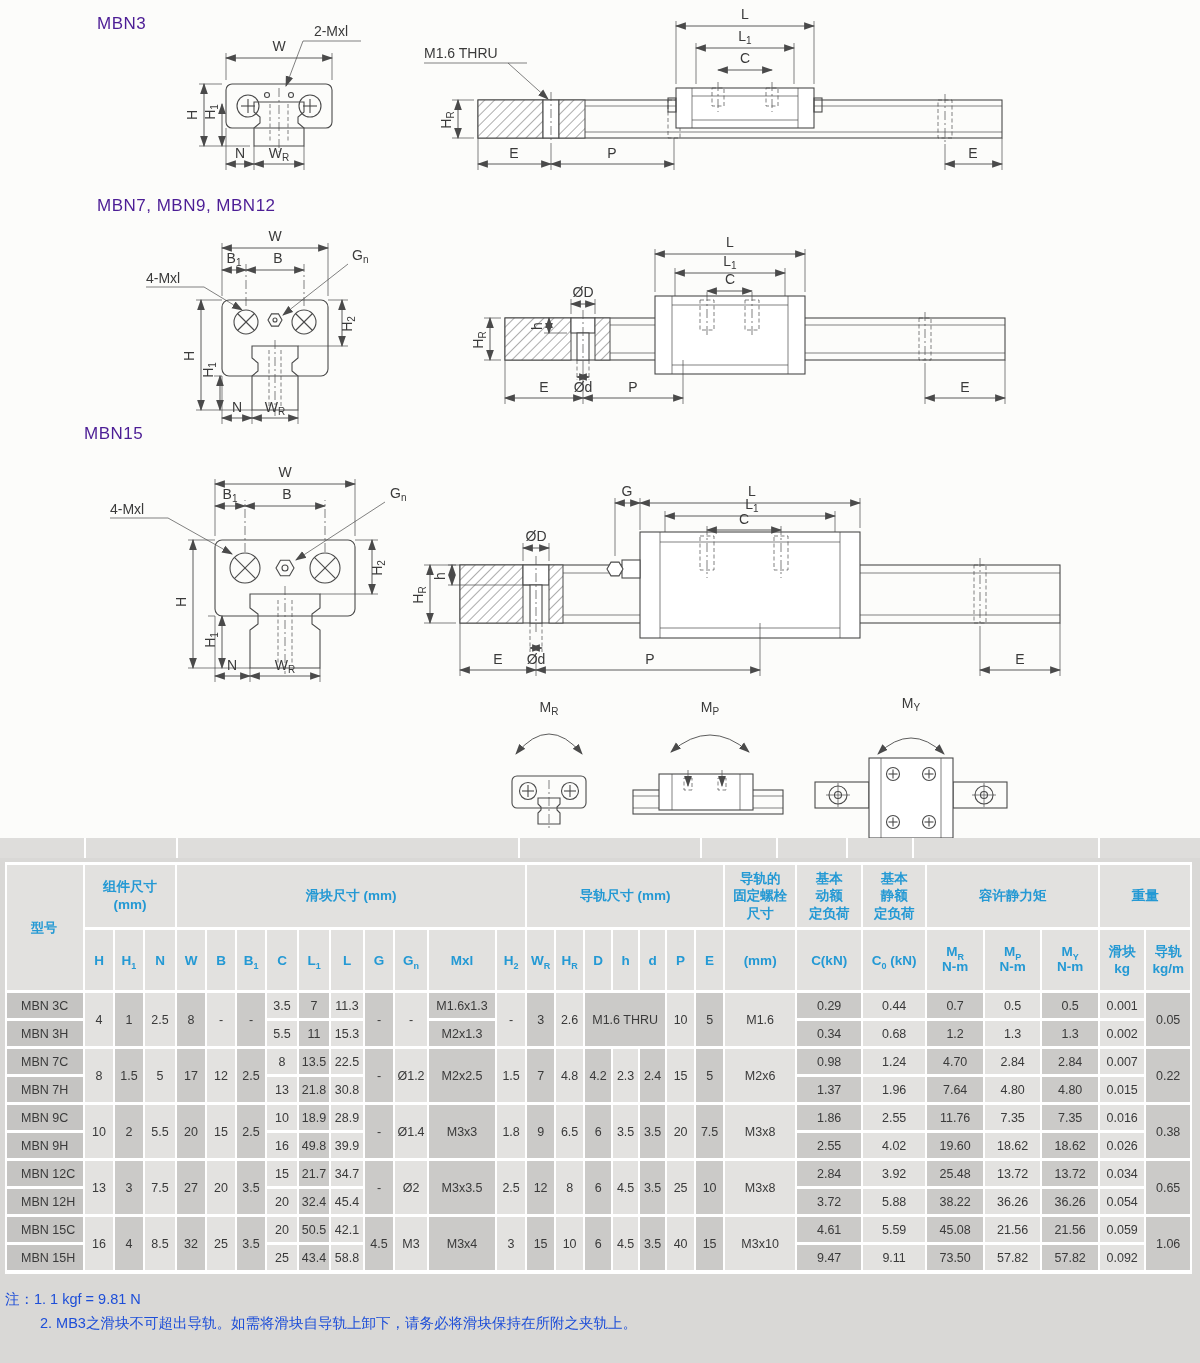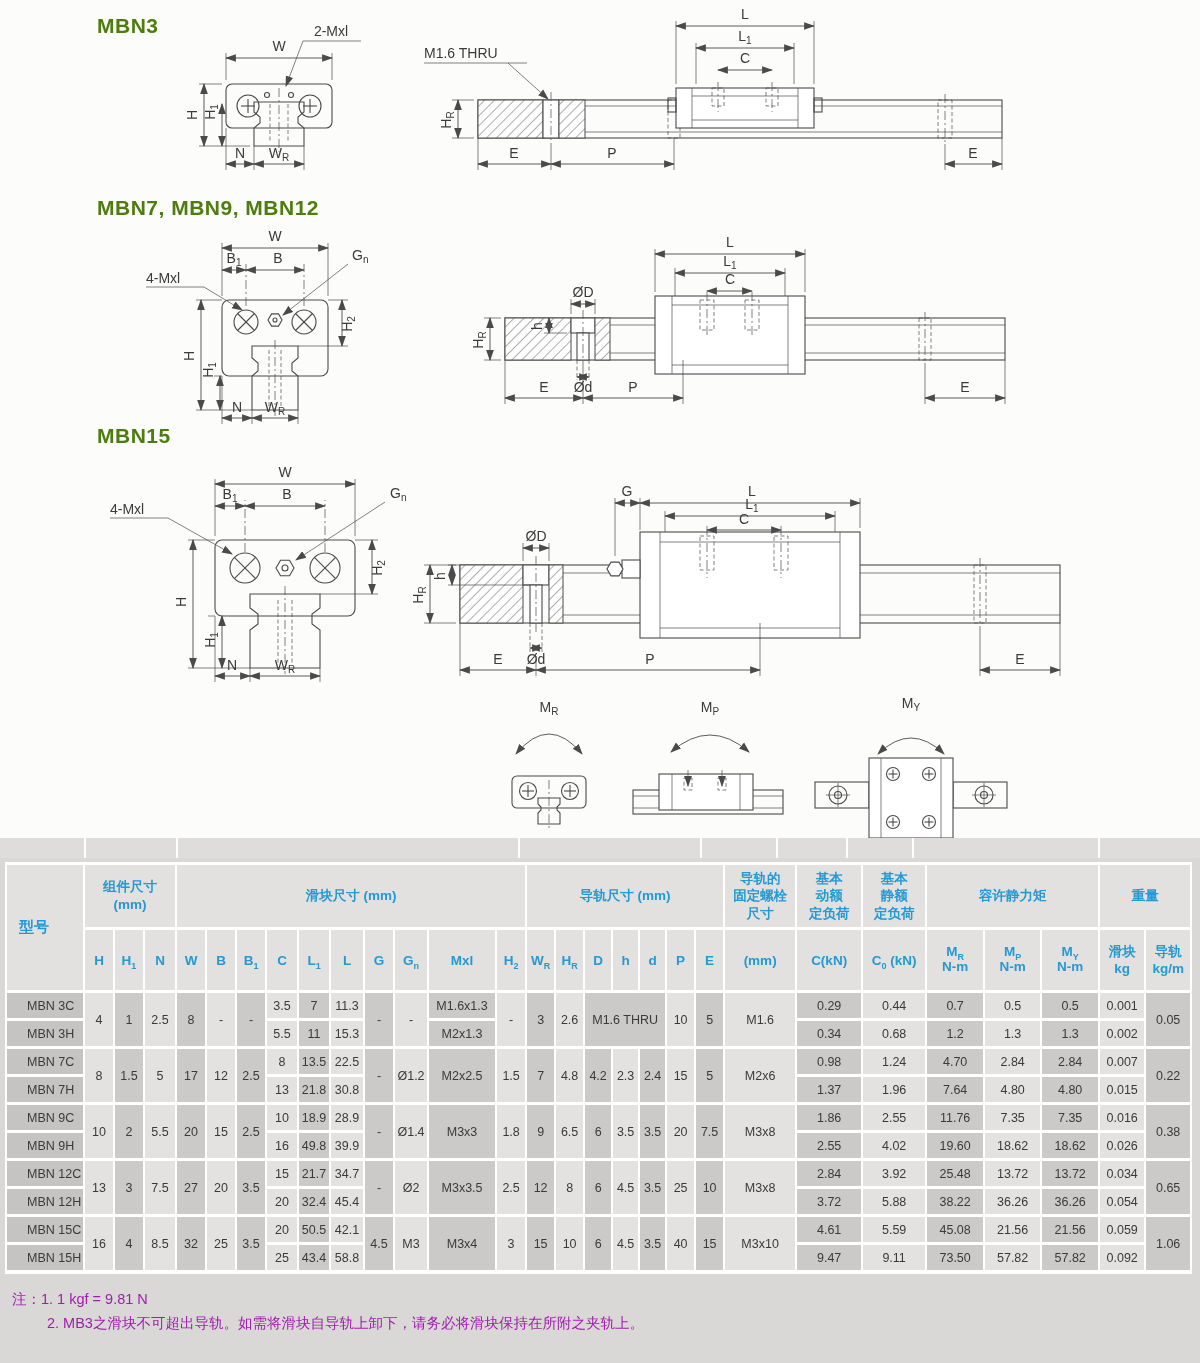--- a/index.html
+++ b/index.html
@@ -1,19 +1,19 @@
 <!DOCTYPE html>
 <html><head>
 <meta charset="utf-8">
 <style>
   html,body{margin:0;padding:0}
   body{width:1200px;height:1363px;background:#fff;position:relative;overflow:hidden;
        font-family:"Liberation Sans","DejaVu Sans",sans-serif}
   .draw-area{position:absolute;left:0;top:0;width:1200px;height:838px;background:#fcfcfa}
-  .dtitle{position:absolute;font-size:21px;font-weight:bold;color:#4d7c0f;letter-spacing:.5px}
+  .dtitle{position:absolute;font-size:17px;font-weight:normal;color:#4c1d95;letter-spacing:.5px}
   svg{position:absolute;left:0;top:0}
   svg text{font-family:"Liberation Sans","DejaVu Sans",sans-serif}
   .dt{font-size:14px;fill:#3a3a3a}
   .ss{font-size:10px}
   .ln{fill:none;stroke:#4a4a4a;stroke-width:1.1}
   .lnw{fill:#fff;stroke:#4a4a4a;stroke-width:1.1}
   .thin{stroke:#4a4a4a;stroke-width:.7;fill:none}
   .dim{stroke:#4a4a4a;stroke-width:.9;fill:none;marker-start:url(#as);marker-end:url(#ae)}
   .dsh{stroke-dasharray:4 2.5}
   .cl{stroke-dasharray:9 3 2 3}
@@ -22,39 +22,39 @@
      linear-gradient(90deg,#dedddb 0 84px,#fff 84px 86px,#dedddb 86px 176px,#fff 176px 178px,
      #dedddb 178px 518px,#fff 518px 520px,#dedddb 520px 700px,#fff 700px 702px,
      #dedddb 702px 776px,#fff 776px 778px,#dedddb 778px 846px,#fff 846px 848px,
      #dedddb 848px 912px,#fff 912px 914px,#dedddb 914px 1098px,#fff 1098px 1100px,#dedddb 1100px 1200px)}
   .twrap{background:#fff;display:inline-block;margin:4px 0 0 5px;padding:0 0 1px 0}
   table{border-collapse:separate;border-spacing:2px 3px;table-layout:fixed;width:1187px;
         font-size:12.5px;color:#3a3a3a}
   th,td{text-align:center;vertical-align:middle;padding:0;overflow:hidden}
   thead th{background:#e2e1df;color:#2499d4;font-weight:bold;font-size:13.5px}
   .gh{white-space:pre-line;line-height:1.3}
-  .mh{text-align:left;padding-left:12px;font-size:15px}
+  .mh{text-align:left;padding-left:24px;font-size:13px}
   tr.r1 th{height:62px}
   tr.r2 th{height:60px}
   .l2{display:block;line-height:1.25}
   tbody td{height:25px}
   .lt{background:#e3e2e0}
   .dk{background:#cbcac8}
-  .mdl{background:#c5c4c2;text-align:left;padding-left:20px}
+  .mdl{background:#c5c4c2;text-align:left;padding-left:14px}
   sub{font-size:9px;line-height:0}
-  .notes{margin:10px 0 0 12px;font-size:14.5px;color:#a21caf;line-height:1.65}
+  .notes{margin:10px 0 0 5px;font-size:14.5px;color:#1d4ed8;line-height:1.65}
   .n2{padding-left:35px}
 </style>
 </head>
 <body>
 
 <div class="draw-area">
   <div class="dtitle" style="left:97px;top:14px">MBN3</div>
   <div class="dtitle" style="left:97px;top:196px">MBN7, MBN9, MBN12</div>
-  <div class="dtitle" style="left:97px;top:424px">MBN15</div>
+  <div class="dtitle" style="left:84px;top:424px">MBN15</div>
 
   <svg width="1200" height="838">
     <defs>
       <marker id="ae" viewBox="0 0 10 8" markerWidth="11" markerHeight="9" refX="9" refY="4" orient="auto" markerUnits="userSpaceOnUse">
           <path d="M0,0.5L10,4L0,7.5Z" fill="#4a4a4a"></path>
         </marker>
       <marker id="as" viewBox="0 0 10 8" markerWidth="11" markerHeight="9" refX="9" refY="4" orient="auto-start-reverse" markerUnits="userSpaceOnUse">
           <path d="M0,0.5L10,4L0,7.5Z" fill="#4a4a4a"></path>
         </marker>
       <pattern id="hat" width="7" height="7" patternUnits="userSpaceOnUse" patternTransform="rotate(45)">

